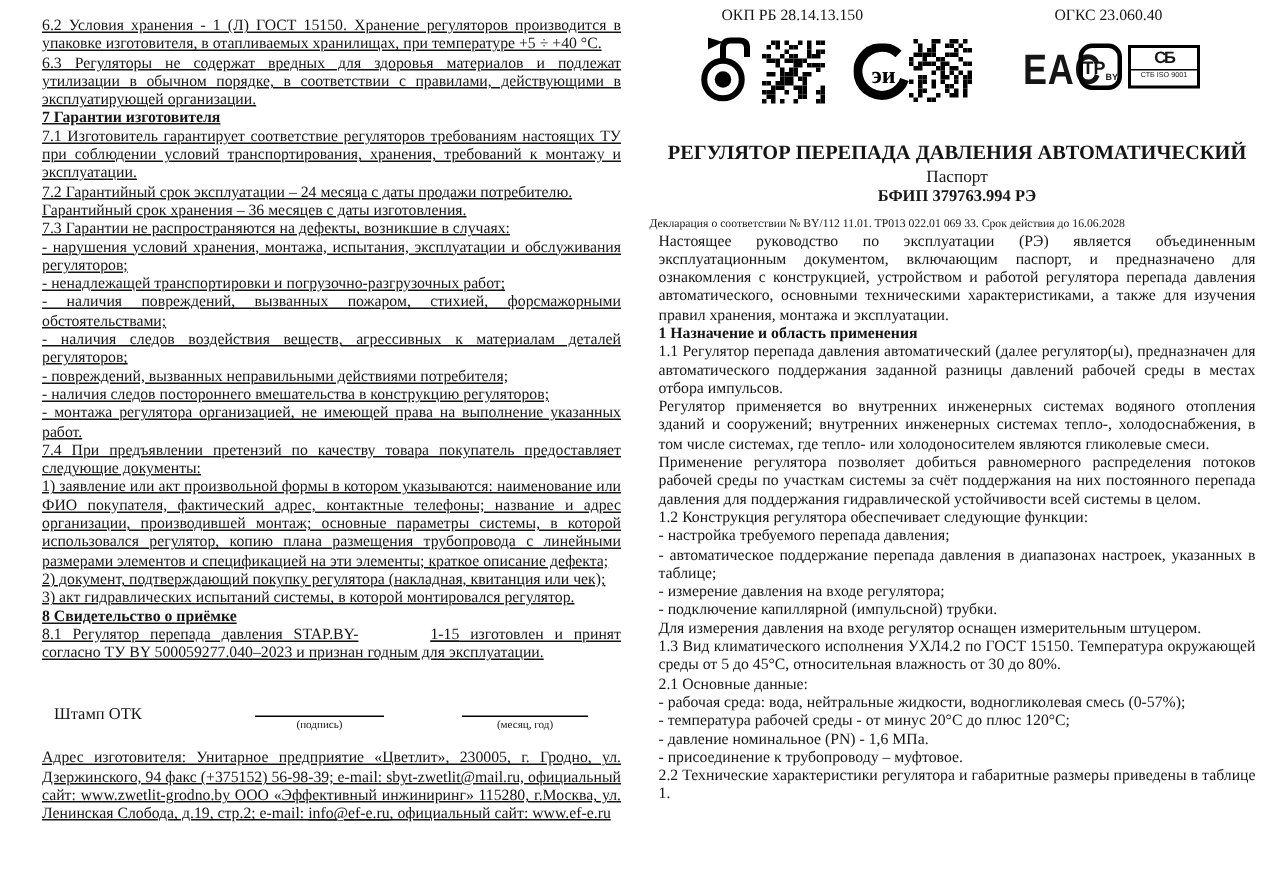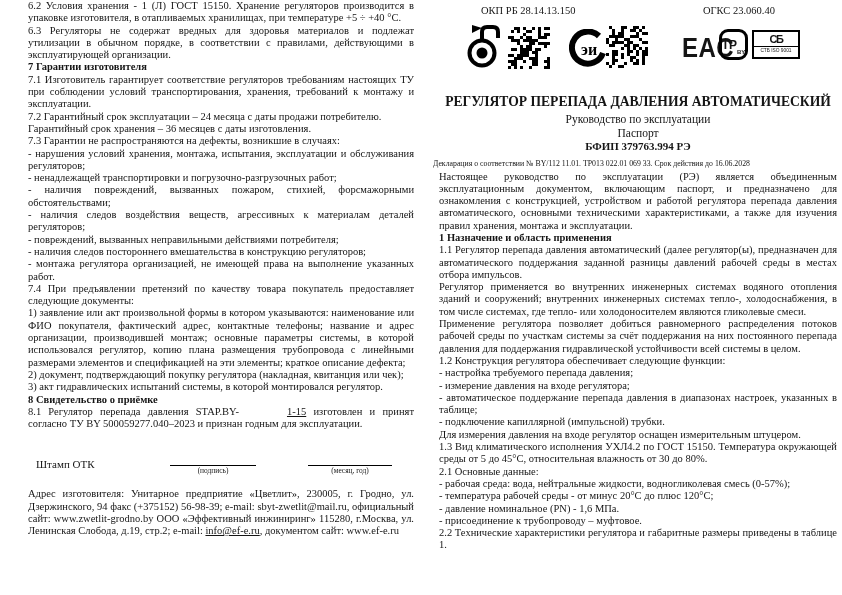--- a/index.html
+++ b/index.html
@@ -1,18 +1,18 @@
 <!DOCTYPE html>
 <html><head>
 <meta charset="utf-8">
 <style>
   html,body{margin:0;padding:0;background:#fff;}
   .page{position:relative;width:842px;height:595px;background:#ffffff;overflow:hidden;
         font-family:"Liberation Serif","DejaVu Serif",serif;color:#151515;}
-  .col-left{position:absolute;left:28px;top:0;width:386px;}
+  .col-left{position:absolute;left:28px;top:12px;width:386px;text-decoration:underline;}
   .col-right{position:absolute;left:439px;top:5px;width:398px;}
   p.line{margin:0;font-size:10.5px;line-height:12.3px;text-align:justify;}
   .bold{font-weight:bold;}
   .space{margin-top:12px;}
   .u{text-decoration:underline;margin-left:48px;}
   
   .stamp-row{position:relative;height:38px;margin-top:20px;font-size:11px;}
   .stamp-label{position:absolute;left:8px;top:8px;}
   .sig{position:absolute;top:2px;text-align:center;}
   .sig .rule{border-bottom:1px solid #000;height:13px;}
@@ -88,21 +88,21 @@
       <div class="sig sig1">
         <div class="rule"></div>
         <div class="cap">(подпись)</div>
       </div>
       <div class="sig sig2">
         <div class="rule"></div>
         <div class="cap">(месяц, год)</div>
       </div>
     </div>
 
-    <p class="line addr"><span>Адрес изготовителя: Унитарное предприятие «Цветлит», 230005, г. Гродно, ул. Дзержинского, 94 факс (+375152) 56-98-39; e-mail: sbyt-zwetlit@mail.ru, официальный сайт: www.zwetlit-grodno.by ООО «Эффективный инжиниринг» 115280, г.Москва, ул. Ленинская Слобода, д.19, стр.2; e-mail: </span><a class="mail">info@ef-e.ru</a><span>, документом сайт: www.ef-e.ru</span></p>
+    <p class="line addr"><span>Адрес изготовителя: Унитарное предприятие «Цветлит», 230005, г. Гродно, ул. Дзержинского, 94 факс (+375152) 56-98-39; e-mail: sbyt-zwetlit@mail.ru, официальный сайт: www.zwetlit-grodno.by ООО «Эффективный инжиниринг» 115280, г.Москва, ул. Ленинская Слобода, д.19, стр.2; e-mail: </span><a class="mail">info@ef-e.ru</a><span>, официальный сайт: www.ef-e.ru</span></p>
 
   </div>
 
   <div class="col-right">
 
     <div class="codes">
       <span class="okp">ОКП РБ  28.14.13.150</span>
       <span class="ogks">ОГКС 23.060.40</span>
     </div>
 
@@ -300,41 +300,40 @@
         <span class="tr-sub">BY</span>
       </div>
       <div class="stb-mark">
         <div class="mono">СБ</div>
         <div class="stext">СТБ ISO 9001</div>
       </div>
     </div>
 
     <div class="title-block">
       <p class="doc-title">РЕГУЛЯТОР ПЕРЕПАДА ДАВЛЕНИЯ АВТОМАТИЧЕСКИЙ</p>
-      <p class="doc-sub">Руководство по эксплуатации</p>
       <p class="doc-sub2">Паспорт</p>
       <p class="doc-num">БФИП 379763.994 РЭ</p>
     </div>
 
     <div class="decls">
 
         <p>Декларация о соответствии  № BY/112 11.01. ТР013 022.01 069 33. Срок действия до 16.06.2028</p>
       </div>
 
     <div>
 
     <p class="line">Настоящее руководство по эксплуатации (РЭ) является объединенным эксплуатационным документом, включающим паспорт, и предназначено для ознакомления с конструкцией, устройством и работой регулятора перепада давления автоматического, основными техническими характеристиками, а также для изучения правил хранения, монтажа и эксплуатации.</p>
         <p class="line bold">1  Назначение и область применения</p>
         <p class="line">1.1 Регулятор перепада давления автоматический (далее регулятор(ы), предназначен  для автоматического поддержания заданной разницы давлений рабочей среды в местах отбора импульсов.</p>
         <p class="line"> Регулятор применяется во внутренних инженерных системах водяного отопления зданий и сооружений; внутренних инженерных системах тепло-, холодоснабжения, в том числе системах, где тепло- или холодоносителем являются гликолевые смеси.</p>
         <p class="line">Применение регулятора позволяет добиться равномерного распределения потоков рабочей среды по участкам системы за счёт поддержания на них постоянного перепада давления для поддержания гидравлической устойчивости всей системы в целом.</p>
         <p class="line">1.2 Конструкция регулятора обеспечивает следующие функции:</p>
         <p class="line">- настройка требуемого перепада давления;</p>
+        <p class="line">- автоматическое поддержание перепада давления в диапазонах настроек, указанных в таблице;</p>
         <p class="line">- измерение давления на входе регулятора;</p>
-        <p class="line">- автоматическое поддержание перепада давления в диапазонах настроек, указанных в таблице;</p>
         <p class="line">- подключение капиллярной (импульсной) трубки.</p>
         <p class="line">Для измерения давления на входе регулятор оснащен измерительным штуцером.</p>
         <p class="line">1.3 Вид климатического исполнения УХЛ4.2 по ГОСТ 15150. Температура окружающей среды  от 5 до 45°С, относительная влажность от 30 до 80%.</p>
         <p class="line">2.1 Основные данные:</p>
         <p class="line">- рабочая среда: вода, нейтральные жидкости, водногликолевая смесь (0-57%);</p>
         <p class="line">- температура рабочей среды -  от минус 20°С до плюс 120°С;</p>
         <p class="line">-  давление номинальное (PN) - 1,6 МПа.</p>
         <p class="line"> - присоединение к трубопроводу – муфтовое.</p>
         <p class="line">2.2 Технические характеристики регулятора и габаритные размеры приведены в таблице 1.</p>
       </div>

